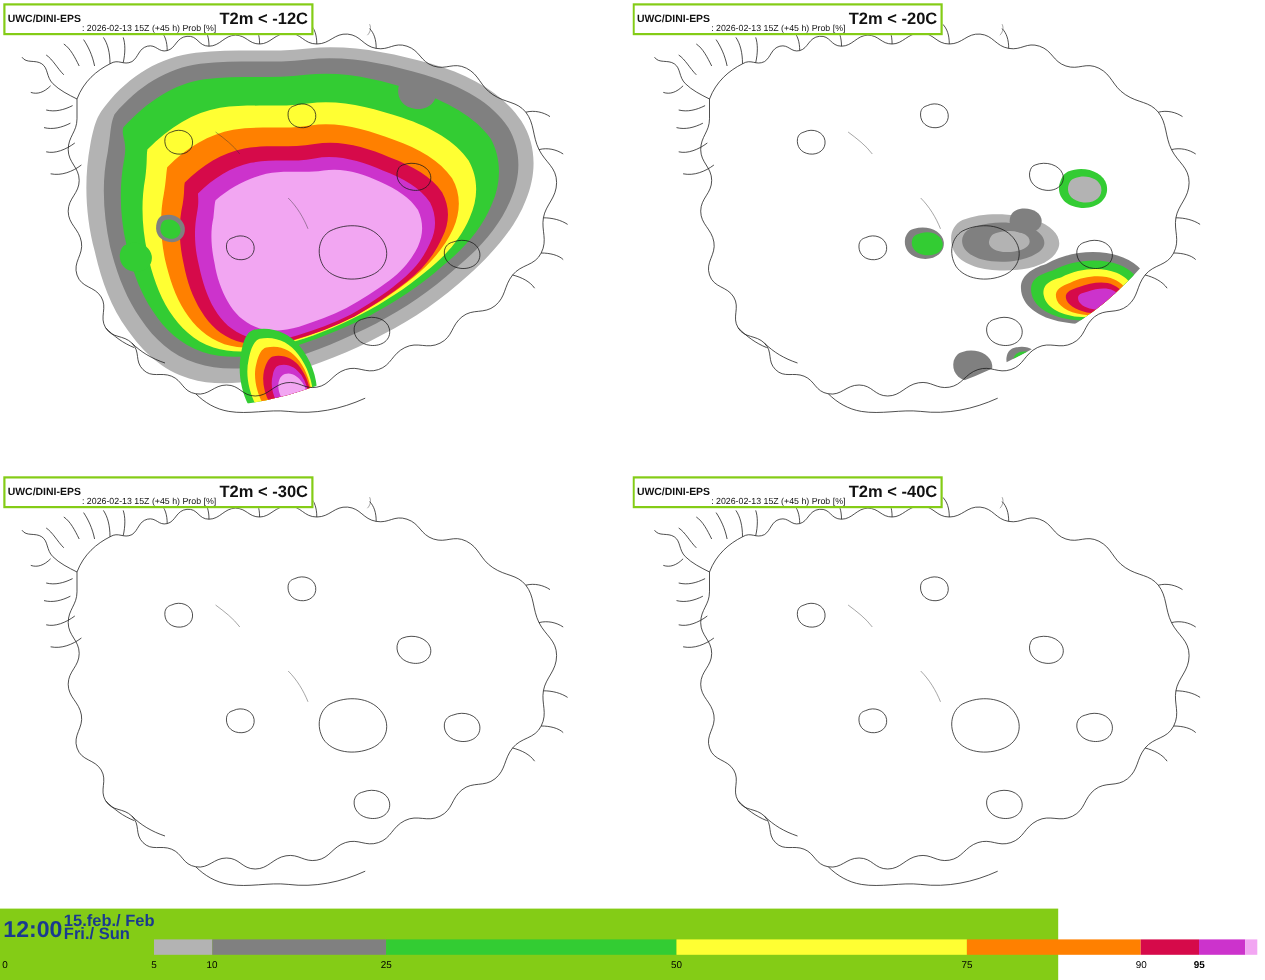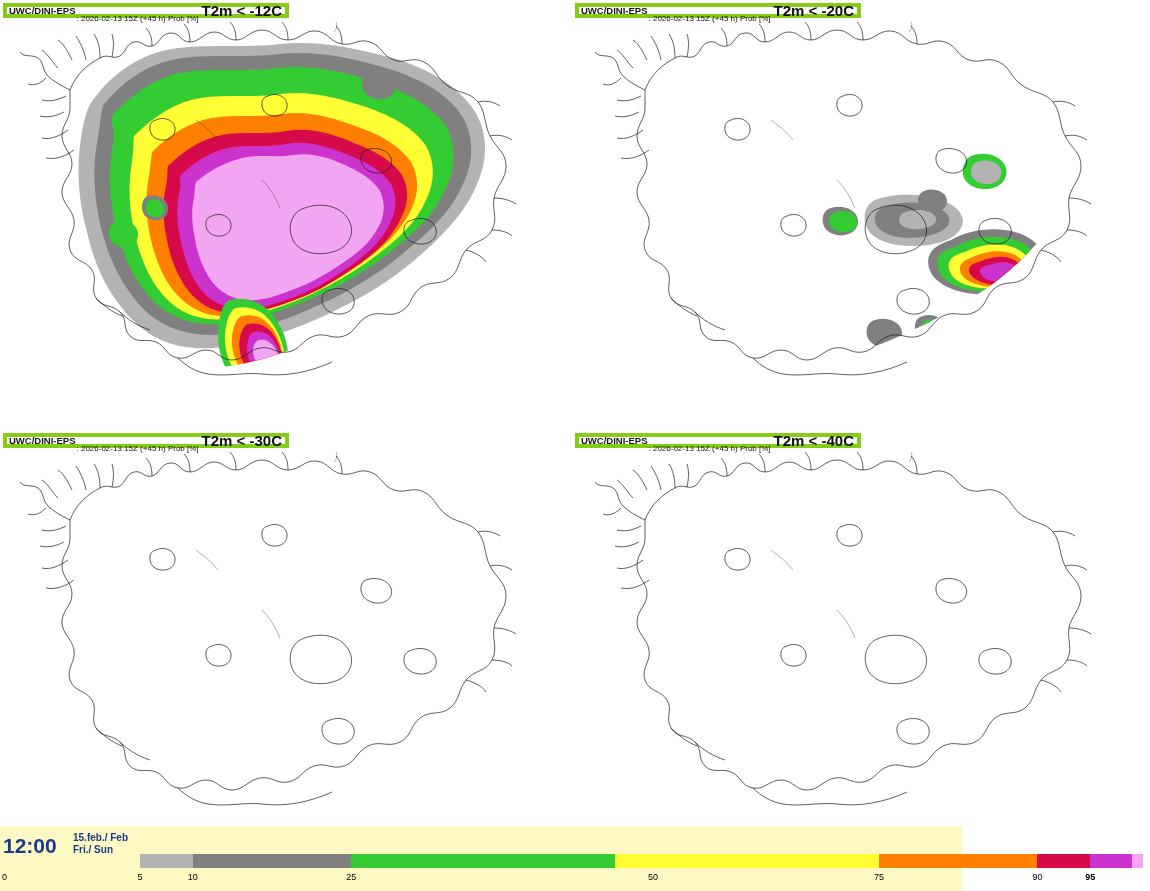--- a/index.html
+++ b/index.html
@@ -28,56 +28,56 @@
   .panel.p0 { left: 0;   top: 0;   }
   .panel.p1 { left: 575px; top: 0; }
   .panel.p2 { left: 0;   top: 430px; }
   .panel.p3 { left: 575px; top: 430px; }
 
   .panel-title {
     position: absolute;
     top: 3px;
     left: 3px;
     background: #ffffff;
-    border: 4px solid #84cc16;
+    border: 2px solid #84cc16;
     padding: 1px 3px 1px 2px;
     white-space: nowrap;
     line-height: 11px;
-    height: 15px;
+    height: 29px;
     display: flex;
     align-items: center;
     z-index: 40;
   }
   .panel.p1 .panel-title,
   .panel.p3 .panel-title { left: 0px; }
   .t-model { font-size: 9.5px; font-weight: bold; color: #111; }
   .t-run   { font-size: 8px; color: #111; margin-left: 1px; margin-top: 15px; }
   .t-var   { font-size: 15px; font-weight: bold; color: #111; margin-left: 3px; }
 
   .map-svg { position: absolute; left: 0; top: 0; width: 575px; height: 430px; display:block; }
 
   
   .footer {
     position: absolute;
     left: 0; top: 826px;
     width: 962px; height: 65px;
-    background: #fef9c3;
+    background: #84cc16;
   }
   .time-big {
     position: absolute;
     left: 3px; top: 8px;
     font-size: 21px;
     font-weight: bold;
     color: #1a3a8f;
     letter-spacing: 0px;
   }
   .date-block {
     position: absolute;
-    left: 73px; top: 6px;
-    font-size: 10px;
+    left: 58px; top: 6px;
+    font-size: 15px;
     color: #1a3a8f;
     line-height: 12px;
     font-weight: bold;
   }
   .date-block div { white-space: nowrap; }
 
   
   .cbar-wrap {
     position: absolute;
     left: 140px; top: 28px;
@@ -506,21 +506,21 @@
           <div class="seg" style="background: rgb(255, 255, 51); width: 26.3158%;"></div>
           <div class="seg" style="background: rgb(255, 128, 0); width: 15.7895%;"></div>
           <div class="seg" style="background: rgb(214, 10, 74); width: 5.26316%;"></div>
           <div class="seg" style="background: rgb(204, 51, 204); width: 4.21053%;"></div>
           <div class="seg" style="background: rgb(242, 166, 242); width: 1.05263%;"></div>
         </div>
       <div class="cbar-labels" id="cbar-labels">
           <span style="left: 0%;">5</span>
           <span style="left: 5.26316%;">10</span>
           <span style="left: 21.0526%;">25</span>
-          <span style="left: 47.3684%; margin-left: 38px;">50</span>
+          <span style="left: 47.3684%;">50</span>
           <span style="left: 73.6842%;">75</span>
           <span style="left: 89.4737%;">90</span>
           <span style="left: 94.7368%; font-weight: bold;">95</span>
           <span style="left: 98.9474%; margin-left: 32px;">99</span>
         </div>
     </div>
   </div>
 
 </div>
 

